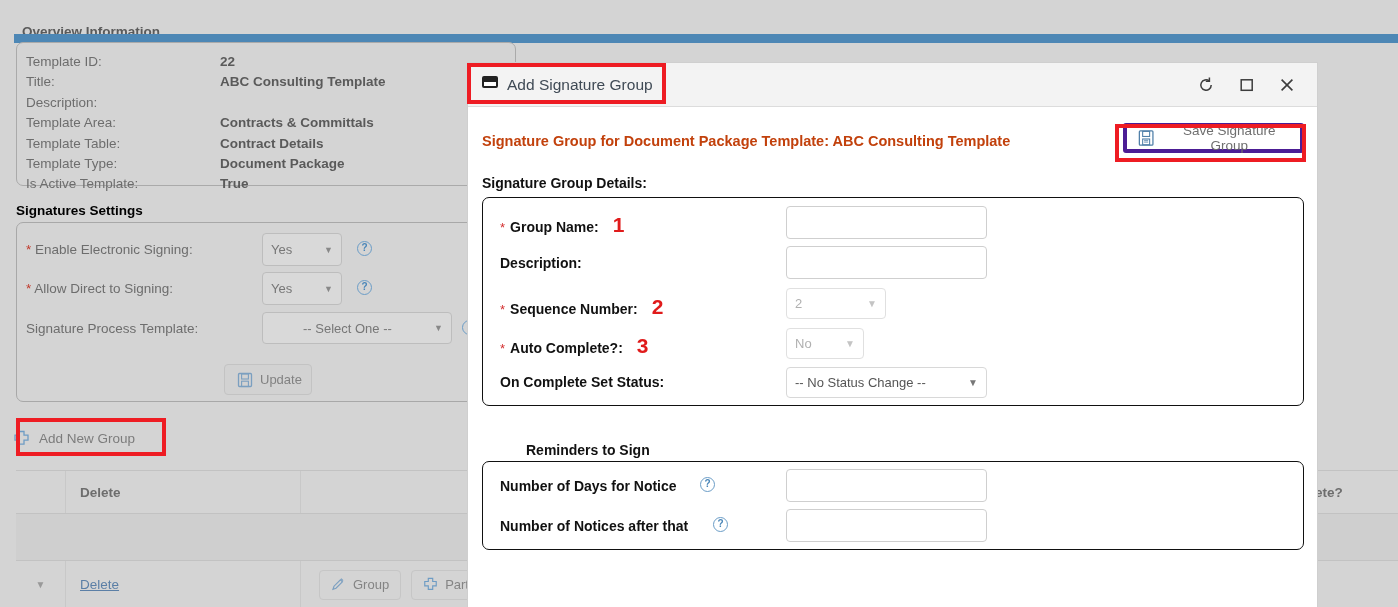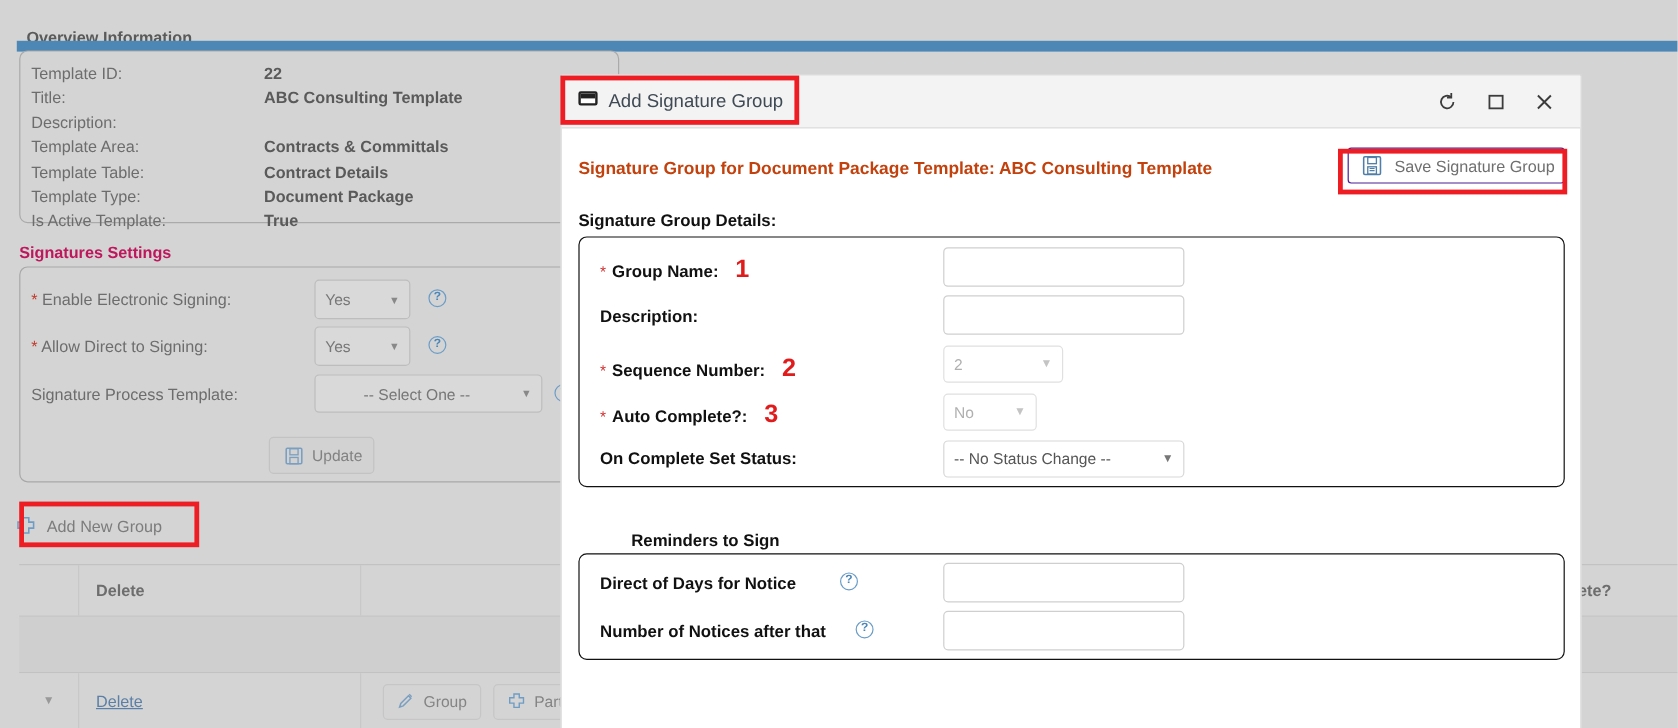--- a/index.html
+++ b/index.html
@@ -35,21 +35,21 @@
   }
   .ov-rows {
     position: absolute; left: 26px; top: 52px;
     font-size: 13.5px; color: #6d6d6d; line-height: 20.4px;
   }
   .ov-rows .v { position: absolute; left: 194px; color: #5a5a5a; font-weight: bold; white-space: nowrap; }
   .ov-rows .r { position: relative; height: 20.4px; white-space: nowrap; }
 
   .sig-settings-label {
     position: absolute; left: 16px; top: 203px;
-    font-size: 13.5px; font-weight: bold; color: #be185d;
+    font-size: 13.5px; font-weight: bold; color: #000000;
   }
   .sig-settings-box {
     position: absolute; left: 16px; top: 222px;
     width: 478px; height: 180px;
     border: 1px solid #a8a8a8; border-radius: 7px;
     background: #d4d4d4;
   }
   .frow { position: absolute; font-size: 13.5px; color: #6d6d6d; white-space: nowrap; }
   .req { color: #c0392b; }
 
@@ -132,21 +132,21 @@
   .ctrl { color: #3c3c3c; display: flex; align-items: center; justify-content: center; }
 
   .dlg-heading {
     position: absolute; left: 14px; top: 70px;
     font-size: 14.5px; font-weight: bold; color: #c2410c;
     white-space: nowrap;
   }
   .save-btn {
     position: absolute; left: 655px; top: 60px;
     width: 181px; height: 30px;
-    border: 1px solid #4c1d95; border-radius: 3px;
+    border: 4px solid #4c1d95; border-radius: 3px;
     background: #ffffff; color: #6f6f6f; font-size: 13.5px;
     display: flex; align-items: center; gap: 10px; padding-left: 11px;
     font-family: "Liberation Sans", sans-serif;
   }
 
   .sec-label {
     position: absolute; font-size: 14px; font-weight: bold; color: #111; white-space: nowrap;
   }
   .sec-box { position: absolute; border: 1.6px solid #111; border-radius: 7px; background: #fff; }
 
@@ -362,21 +362,21 @@
     </div>
     <div class="ddl-w" style="left:318px; top:304px; width:201px;">
       <span>-- No Status Change --</span>
       <span class="cav">▼</span>
     </div>
 
     <div class="sec-label" style="left:14px; top:379px;padding-left:44px;">Reminders to Sign</div>
     <div class="sec-box" style="left:14px; top:398px; width:822px; height:89px;"></div>
 
     <div class="dlabel" style="left:32px; top:415px;">
-      <span>Direct of Days for Notice</span>
+      <span>Number of Days for Notice</span>
     </div>
     <div class="help-icon" style="left:232px; top:414px; border-color:#6b9dc7; color:#4a86b8;">?</div>
     <input class="tbox" style="left: 318px; top: 406px; width: 201px;" placeholder="">
 
     <div class="dlabel" style="left:32px; top:455px;">
       <span>Number of Notices after that</span>
     </div>
     <div class="help-icon" style="left:245px; top:454px; border-color:#6b9dc7; color:#4a86b8;">?</div>
     <input class="tbox" style="left: 318px; top: 446px; width: 201px;" placeholder="">
   </div>

